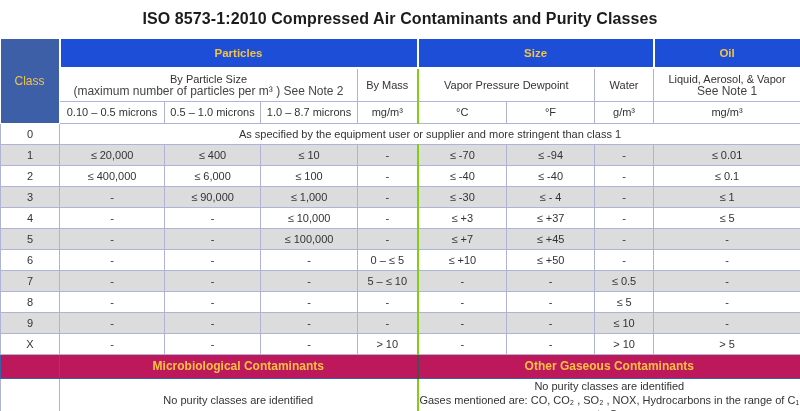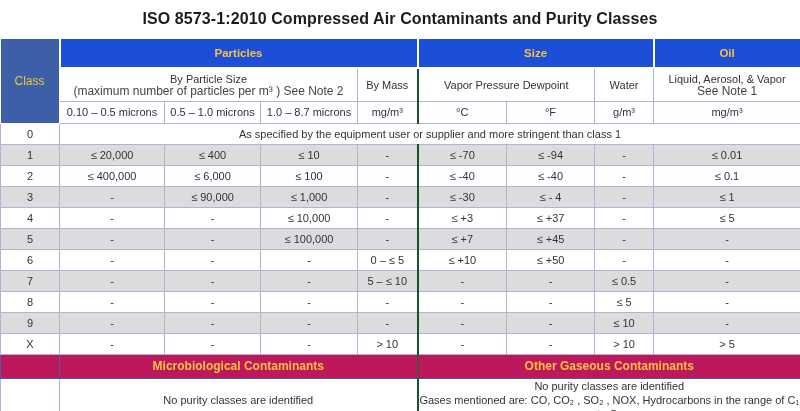--- a/index.html
+++ b/index.html
@@ -12,21 +12,21 @@
   td.hdr{background:#1d4ed8;color:#f5c33f;font-weight:bold;font-size:11.5px;border:2px solid #ffffff;}
   td.classhdr{background:#3d5fa8;color:#f5c33f;font-weight:normal;font-size:12px;border:1px solid #ffffff;border-left:none;}
   
   td.sub{background:#ffffff;}
   .subtitle{font-size:11px;color:#333;line-height:13px;}
   .subnote{font-size:12px;color:#444;line-height:10px;}
   
   tr.odd td{background:#dcdcdc;}
   tr.even td{background:#ffffff;}
   
-  td.wdiv{border-left:2px solid #14532d;}
+  td.wdiv{border-left:2px solid #84cc16;}
   
   td.bhdr{background:#be185d;color:#f5c33f;font-weight:bold;font-size:12px;border:1px solid #3d5fa8;border-top:1px solid #2d4d92;}
   td.bhdr.wdiv{border-left:2px solid #4c4c4c;}
   td.foot{background:#ffffff;font-size:11px;line-height:14px;}
   .classcell{color:#333;}
 </style>
 </head>
 <body>
 
 <div class="page">

